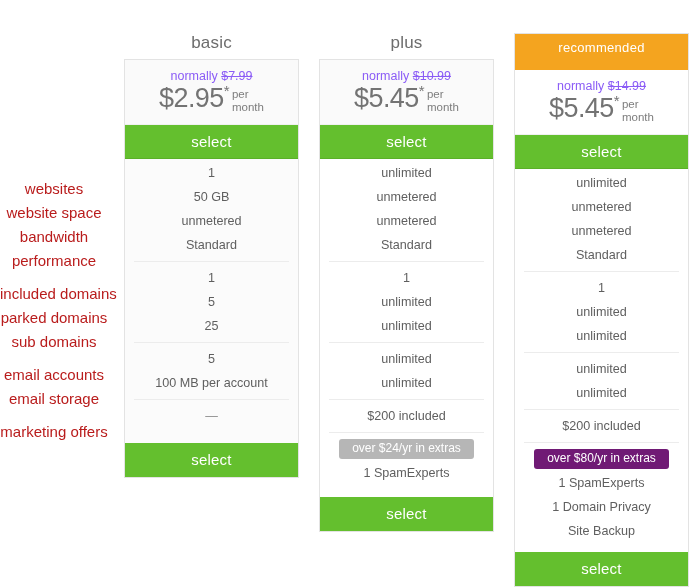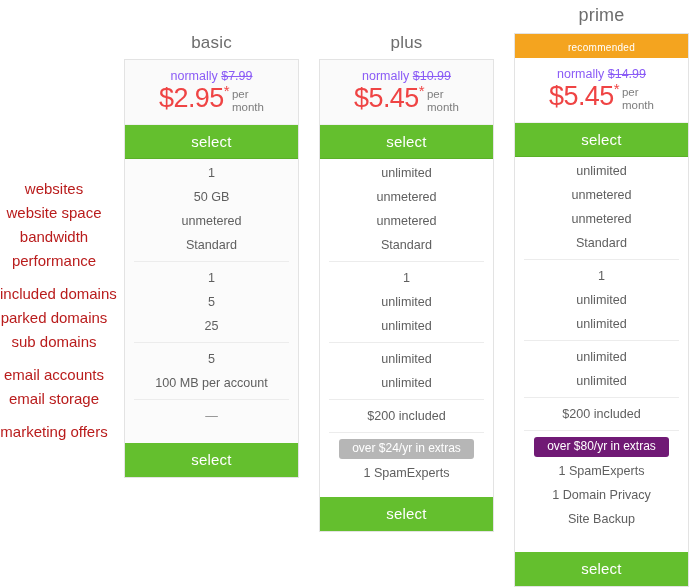--- a/index.html
+++ b/index.html
@@ -27,25 +27,25 @@
     background: #ffffff;
     border: 1px solid #e3e3e3;
     display: flex;
     flex-direction: column;
     overflow: hidden;
   }
   .card.basic { background: #fbfbfb; }
 
   
   .ribbon {
-    height: 24px;
+    height: 36px;
     line-height: 28px;
     text-align: center;
     color: #ffffff;
-    font-size: 10px;
+    font-size: 13px;
     letter-spacing: .3px;
   }
 
   
   .price-block {
     background: #fafafa;
     padding: 9px 0 10px 0;
     text-align: center;
     border-bottom: 1px solid #f0f0f0;
   }
@@ -58,21 +58,21 @@
   }
   .normally .strike { text-decoration: line-through; }
   .price-row {
     display: flex;
     align-items: flex-start;
     justify-content: center;
     gap: 3px;
   }
   .price-amount {
     font-size: 27px;
-    color: #ef4444;
+    color: #737373;
     line-height: 1.05;
     letter-spacing: -.6px;
     position: relative;
   }
   .price-amount .star {
     font-size: 15px;
     vertical-align: super;
     line-height: 0;
     position: relative;
     top: -1px;
@@ -142,21 +142,20 @@
   }
   .lspacer { height: 9px; }
 </style>
 </head>
 <body>
 
 <div id="stage">
 
   <div class="plan-title" style="left:124px; top:33px; width:175px; font-size:17px;">basic</div>
   <div class="plan-title" style="left:319px; top:33px; width:175px; font-size:17px;">plus</div>
-  <div class="plan-title" style="left:514px; top:5px; width:175px; font-size:18px;">prime</div>
 
   <div class="labels" style="left:0px; top:177px; width:108px;">
     <div class="lrow">websites</div>
     <div class="lrow">website space</div>
     <div class="lrow">bandwidth</div>
     <div class="lrow">performance</div>
     <div class="lspacer"></div>
     <div class="lrow">included domains</div>
     <div class="lrow">parked domains</div>
     <div class="lrow">sub domains</div>

